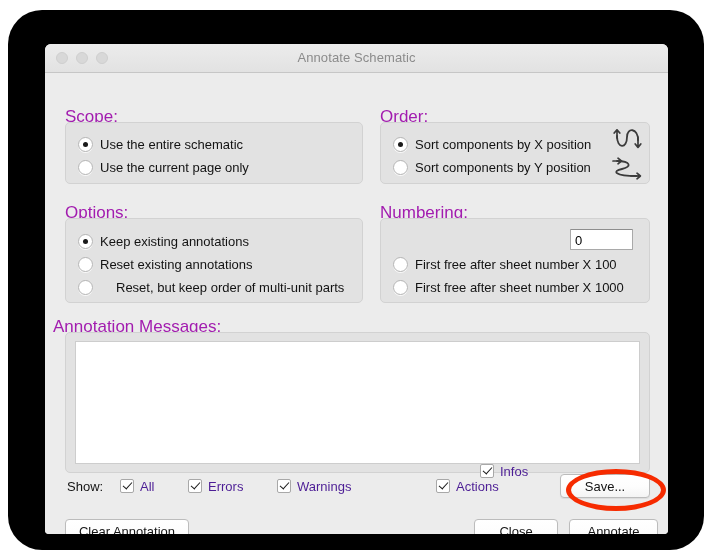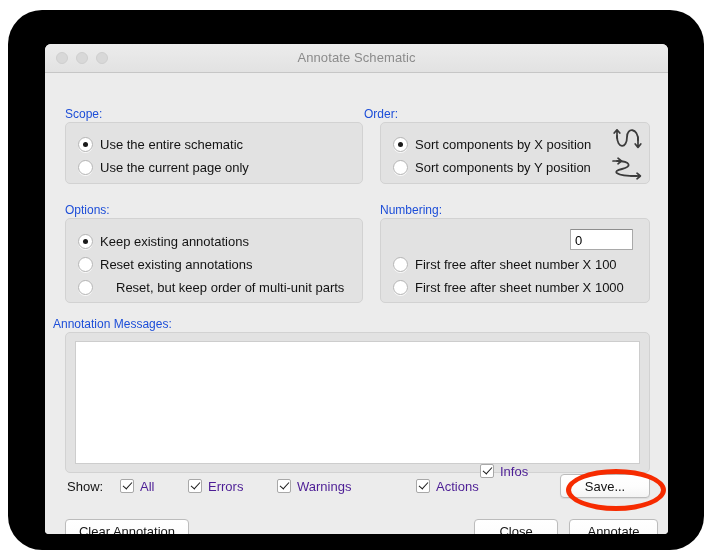--- a/index.html
+++ b/index.html
@@ -72,22 +72,22 @@
   
   #body {
     position: relative;
     height: 462px;
     background: #ececec;
   }
 
   
   .grouplabel {
     position: absolute;
-    font-size: 12px;
-    color: #1d4ed8;
+    font-size: 17px;
+    color: #a21caf;
   }
   .groupbox {
     position: absolute;
     background: #e2e2e2;
     border: 1px solid #d2d2d2;
     border-radius: 5px;
     box-sizing: border-box;
   }
 
   
@@ -252,21 +252,21 @@
 
     <div class="radio-row" style="left:33px; top:85px;">
       <span class="radio"></span>
       <span class="radio-label">Use the current page only</span>
     </div>
     <div class="radio-row" style="left:33px; top:62px;">
       <span class="radio checked"></span>
       <span class="radio-label">Use the entire schematic</span>
     </div>
 
-    <div class="grouplabel" style="left:319px; top:34px;text-align:center;">Order:</div>
+    <div class="grouplabel" style="left:335px; top:34px;text-align:center;">Order:</div>
     <div class="groupbox" style="left:335px; top:49px; width:270px; height:62px;"></div>
 
     <div class="radio-row" style="left:348px; top:62px;text-align:right;">
       <span class="radio checked"></span>
       <span class="radio-label">Sort components by X position</span>
     </div>
     <div class="radio-row" style="left:348px; top:85px;">
       <span class="radio"></span>
       <span class="radio-label">Sort components by Y position</span>
     </div>
@@ -324,21 +324,21 @@
       <span class="check-label">All</span>
     </div>
     <div class="check-row" style="left:143px; top:405px;">
       <span class="checkbox checked"></span>
       <span class="check-label">Errors</span>
     </div>
     <div class="check-row" style="left:232px; top:405px;">
       <span class="checkbox checked"></span>
       <span class="check-label">Warnings</span>
     </div>
-    <div class="check-row" style="left:338px; top:405px;padding-left:33px;">
+    <div class="check-row" style="left:358px; top:405px;padding-left:33px;">
       <span class="checkbox checked"></span>
       <span class="check-label">Actions</span>
     </div>
     <div class="check-row" style="left:435px; top:390px;">
       <span class="checkbox checked"></span>
       <span class="check-label">Infos</span>
     </div>
 
     <div class="btn" style="left:515px; top:401px; width:90px; height:24px;">Save...</div>
 

